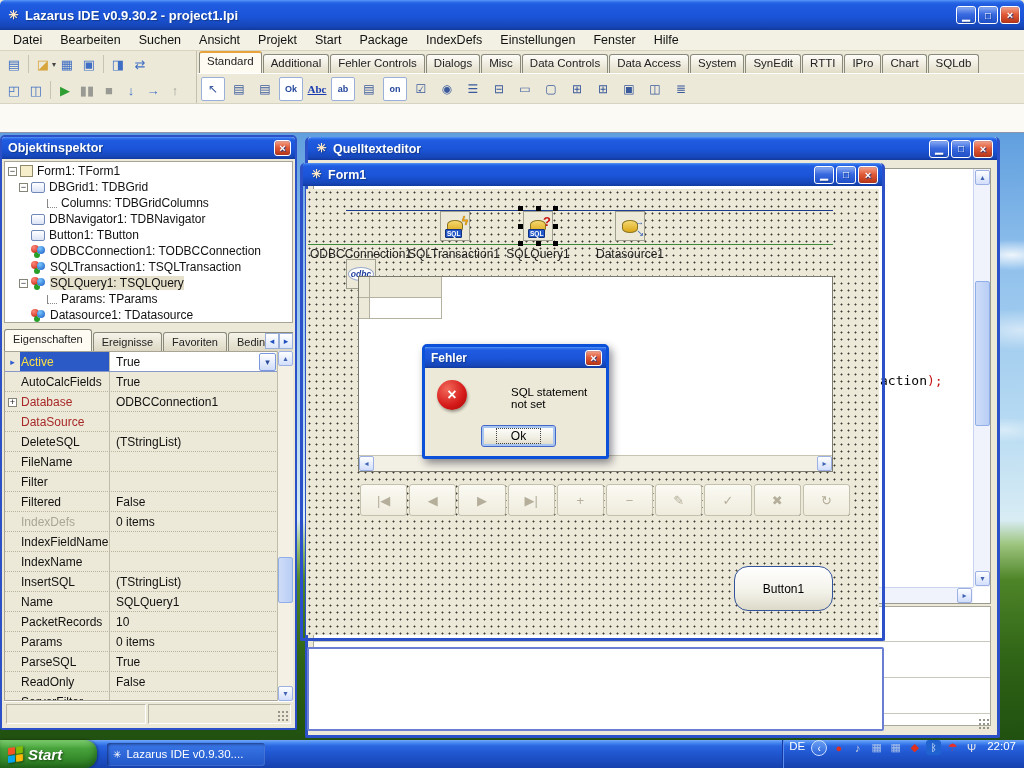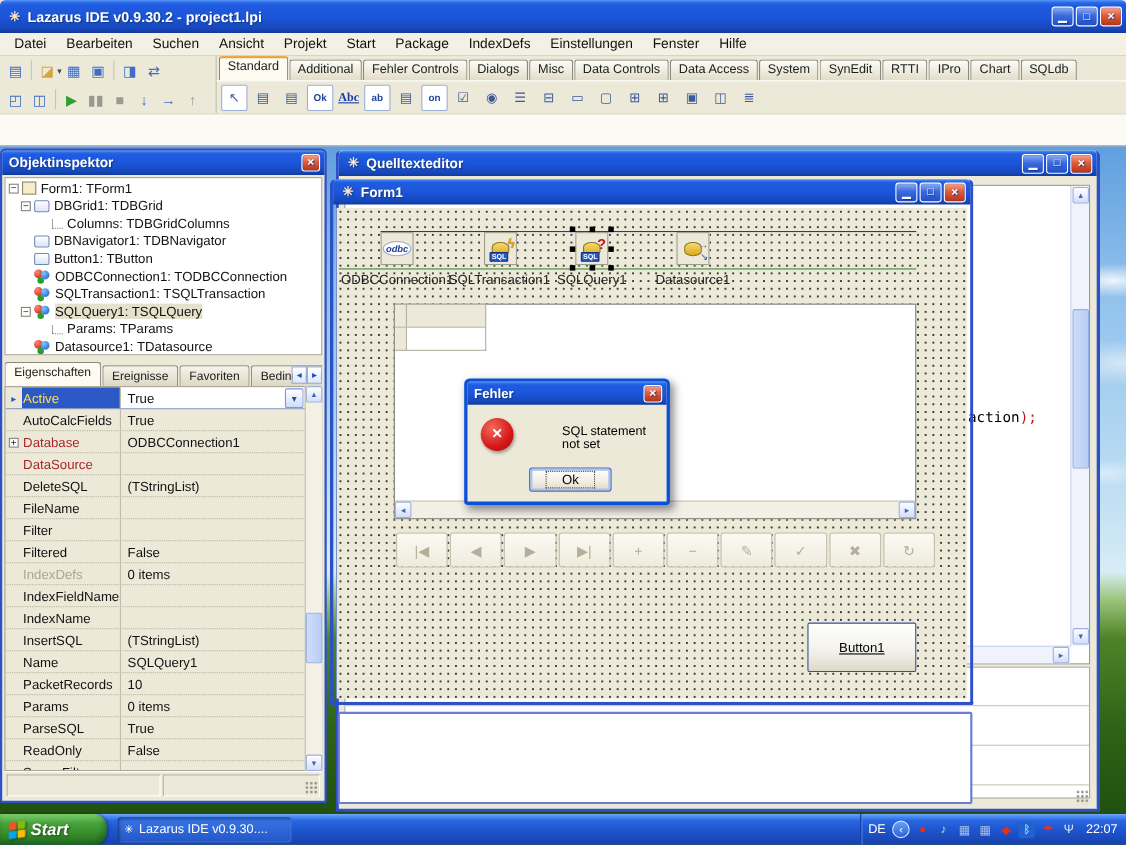--- a/index.html
+++ b/index.html
@@ -128,23 +128,23 @@
   .dsarr1 { position:absolute; right:-7px; top:-4px; color:#3860b8; font-size:9px; }
   .dsarr2 { position:absolute; right:-7px; bottom:-6px; color:#3860b8; font-size:9px; }
   .odbct { font-size:8.5px; font-weight:bold; font-style:italic; color:#1c3c9c; border:1px solid #98a8cc; border-radius:50%; padding:1px 2px; background:#fff; }
   .handle { position:absolute; width:5px; height:5px; background:#000; }
   #dbgrid { position:absolute; left:52px; top:87px; width:475px; height:196px; background:#fff; border:1px solid #7a7a6e; }
   .gcell { position:absolute; background:#ece9d8; border-right:1px solid #b5b1a0; border-bottom:1px solid #b5b1a0; }
   #grid-hsb { position:absolute; left:0; right:0; bottom:0; height:16px; background:#f2efe4; border-top:1px solid #c8c4b2; }
   #dbnav { position:absolute; left:54px; top:295px; width:490px; height:32px; display:flex; gap:2px; }
   .navbtn { flex:1; border:1px solid #c4c0ae; border-radius:3px; background:linear-gradient(180deg,#fbfaf3,#efecdd);
             color:#b4ae9a; font-size:13px; display:flex; align-items:center; justify-content:center; }
-  #button1 { position:absolute; left:428px; top:377px; width:99px; height:45px; border:1px solid #33549c; border-radius:2px;
+  #button1 { position:absolute; left:428px; top:377px; width:99px; height:45px; border:1px solid #33549c; border-radius:14px;
              background:linear-gradient(180deg,#ffffff,#f2f1e8 60%,#dcd9c8); font-size:12px; color:#000;
-             display:flex; align-items:center; justify-content:center;text-decoration:underline; }
+             display:flex; align-items:center; justify-content:center; }
   
   #dialog { left:422px; top:344px; width:187px; height:115px; border:3px solid #0a50d8; border-radius:5px 5px 3px 3px;
             background:#ece9d8; box-shadow:3px 4px 8px rgba(0,0,20,.45); }
   #dialog .titlebar { height:21px; font-size:12px; border-radius:2px 2px 0 0; }
   #dialog .wbtn { width:17px; height:16px; }
   .erricon { position:absolute; left:12px; top:33px; width:30px; height:30px; border-radius:50%; color:#fff; font-weight:bold; font-size:16px;
              background:radial-gradient(circle at 35% 30%,#f26a5a,#d41818 60%,#9c0c04);
              display:flex; align-items:center; justify-content:center; box-shadow:1px 2px 3px rgba(0,0,0,.35); }
   #errmsg { position:absolute; left:58px; top:39px; font-size:11.5px; color:#000;margin-left:28px; }
   #okbtn { position:absolute; left:56px; top:78px; width:75px; height:22px; border:1px solid #4468c8; border-radius:3px;
@@ -158,21 +158,21 @@
               background:linear-gradient(180deg,#7ed06f 0,#48a33c 30%,#378c2c 65%,#2b7a22 100%);
               box-shadow:inset -2px -3px 6px rgba(0,40,0,.35), 1px 0 3px rgba(0,0,0,.4); }
   #startbtn .st { color:#fff; font-weight:bold; font-style:italic; font-size:15px; text-shadow:1px 1px 2px #1c4a14; }
   .winlogo { width:15px; height:15px; display:grid; grid-template:1fr 1fr / 1fr 1fr; gap:1px; transform:skewY(-8deg);
              filter:drop-shadow(1px 1px 1px rgba(0,0,0,.5)); }
   .winlogo i { border-radius:1px; }
   .wl1{background:#f35325;} .wl2{background:#81bc06;} .wl3{background:#05a6f0;} .wl4{background:#ffba08;}
   #taskitem { margin-left:10px; width:158px; height:23px; border-radius:3px; display:flex; align-items:center; gap:5px; padding:0 6px;
               background:linear-gradient(180deg,#3a77e8,#2257c8); box-shadow:inset 1px 1px 3px rgba(0,0,30,.55), inset -1px -1px 1px rgba(120,160,255,.4);
               color:#fff; font-size:11.5px; white-space:nowrap; overflow:hidden; }
-  #tray { margin-left:auto; height:28px; display:flex; align-items:center; gap:4px; padding:0 8px 0 6px;
+  #tray { margin-left:auto; height:28px; display:flex; align-items:flex-start; gap:4px; padding:0 8px 0 6px;
           border-left:1px solid #1538a0; box-shadow:inset 1px 0 0 #5c8fef; }
   #tray .lang { color:#fff; font-size:11.5px; margin-right:2px; }
   .chev { width:16px; height:16px; border-radius:50%; background:linear-gradient(180deg,#6aa0f4,#2a62d8); border:1px solid #cfe0ff;
           color:#fff; font-size:10px; display:flex; align-items:center; justify-content:center; }
   .tico { width:15px; height:15px; display:flex; align-items:center; justify-content:center; font-size:11px; }
   .tico.bt { background:#1f62d0; border-radius:3px; color:#fff; font-size:10px; }
   #clock { color:#fff; font-size:11.5px; margin-left:4px; }
 </style>
 </head>
 <body>
@@ -484,21 +484,21 @@
     <span class="appicon">✳</span>
     <span class="ttl">Form1</span>
     <span class="wbtn">▁</span>
     <span class="wbtn">□</span>
     <span class="wbtn close">×</span>
   </div>
   <div id="form-client">
     <span class="hline-navy"></span>
     <span class="hline-green"></span>
 
-    <div class="compbox" style="left:40px;">
+    <div class="compbox" style="left:40px;margin-top:48px;">
       <span class="odbct">odbc</span>
     </div>
     <span class="complabel" style="left:55px;">ODBCConnection1</span>
 
     <div class="compbox" style="left:134px;">
       <span class="db">
           <span class="bolt">ϟ</span>
           <span class="sqlbadge">SQL</span>
         </span>
     </div>

